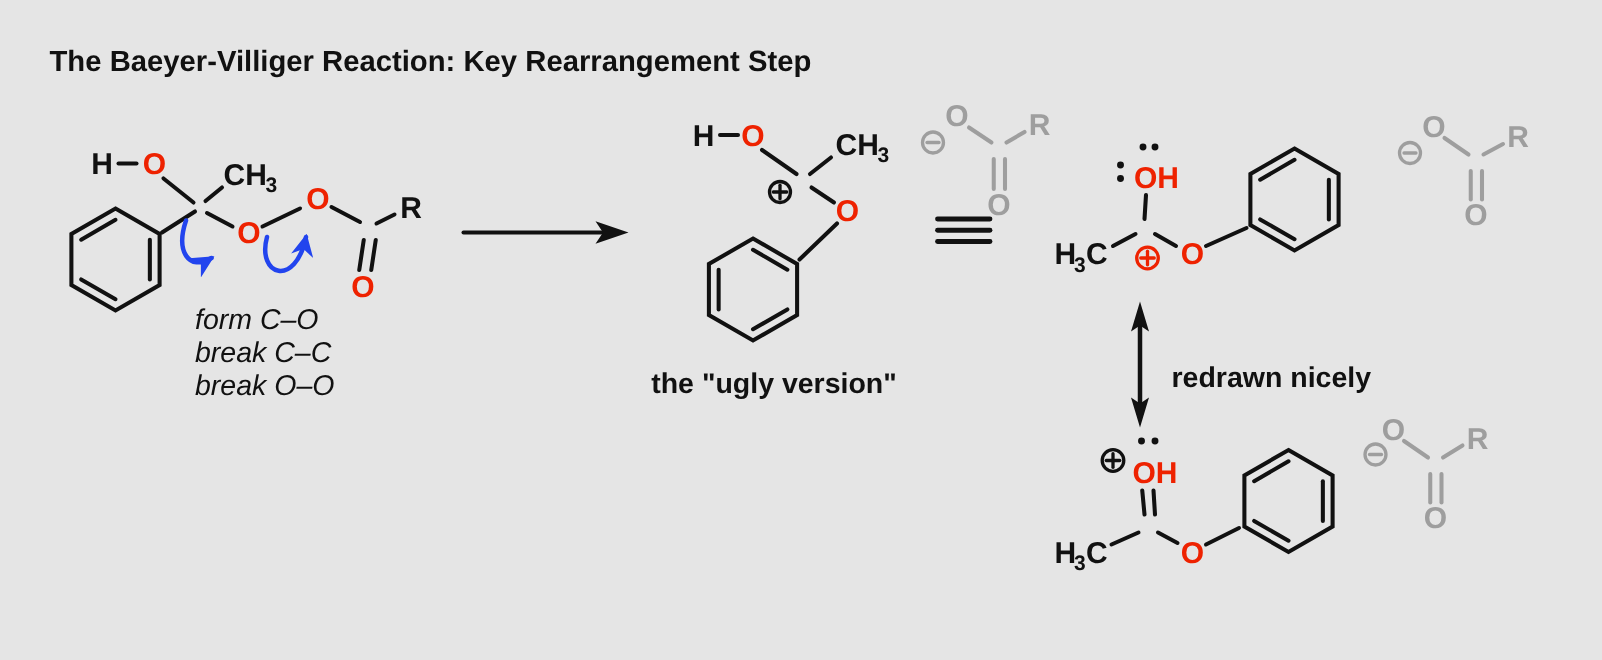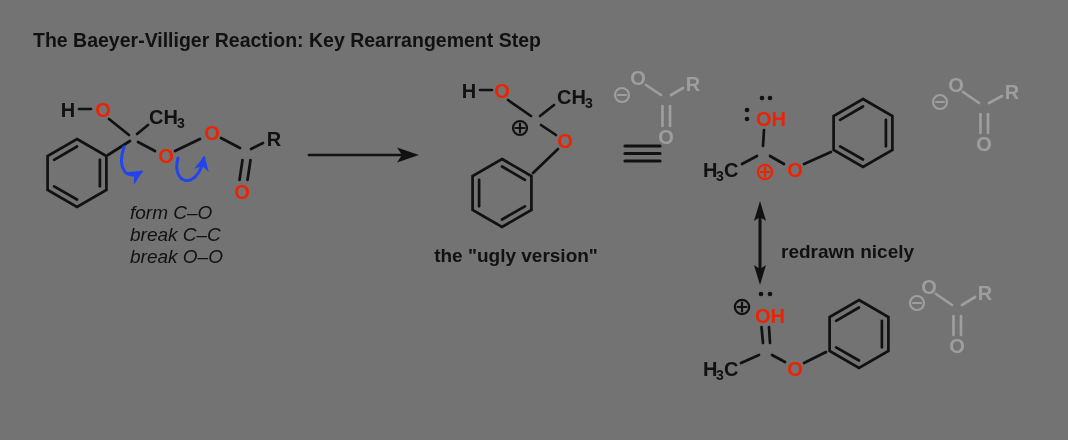--- a/index.html
+++ b/index.html
@@ -1,16 +1,16 @@
 <!DOCTYPE html>
 <html><head>
 <meta charset="utf-8">
 <style>
   html,body{margin:0;padding:0;background:#ffffff;}
-  .stage{position:relative;width:1068px;height:440px;background:#737373;overflow:hidden;}
+  .stage{position:relative;width:1068px;height:440px;background:#e5e5e5;overflow:hidden;}
   svg{display:block;}
   .title-text{font:bold 19.5px "Liberation Sans", sans-serif;fill:#111111;}
   .caption{font:bold 19px "Liberation Sans", sans-serif;fill:#111111;}
   .mech{font:italic 19px "Liberation Sans", sans-serif;fill:#111111;}
   .atom{font:bold 20px "Liberation Sans", sans-serif;}
   .sub{font:bold 14px "Liberation Sans", sans-serif;}
   .blk{fill:#111111;}
   .red{fill:#ee2200;}
   .gry{fill:#9e9e9e;}
   .bond{stroke:#111111;stroke-width:2.7;stroke-linecap:round;fill:none;}

